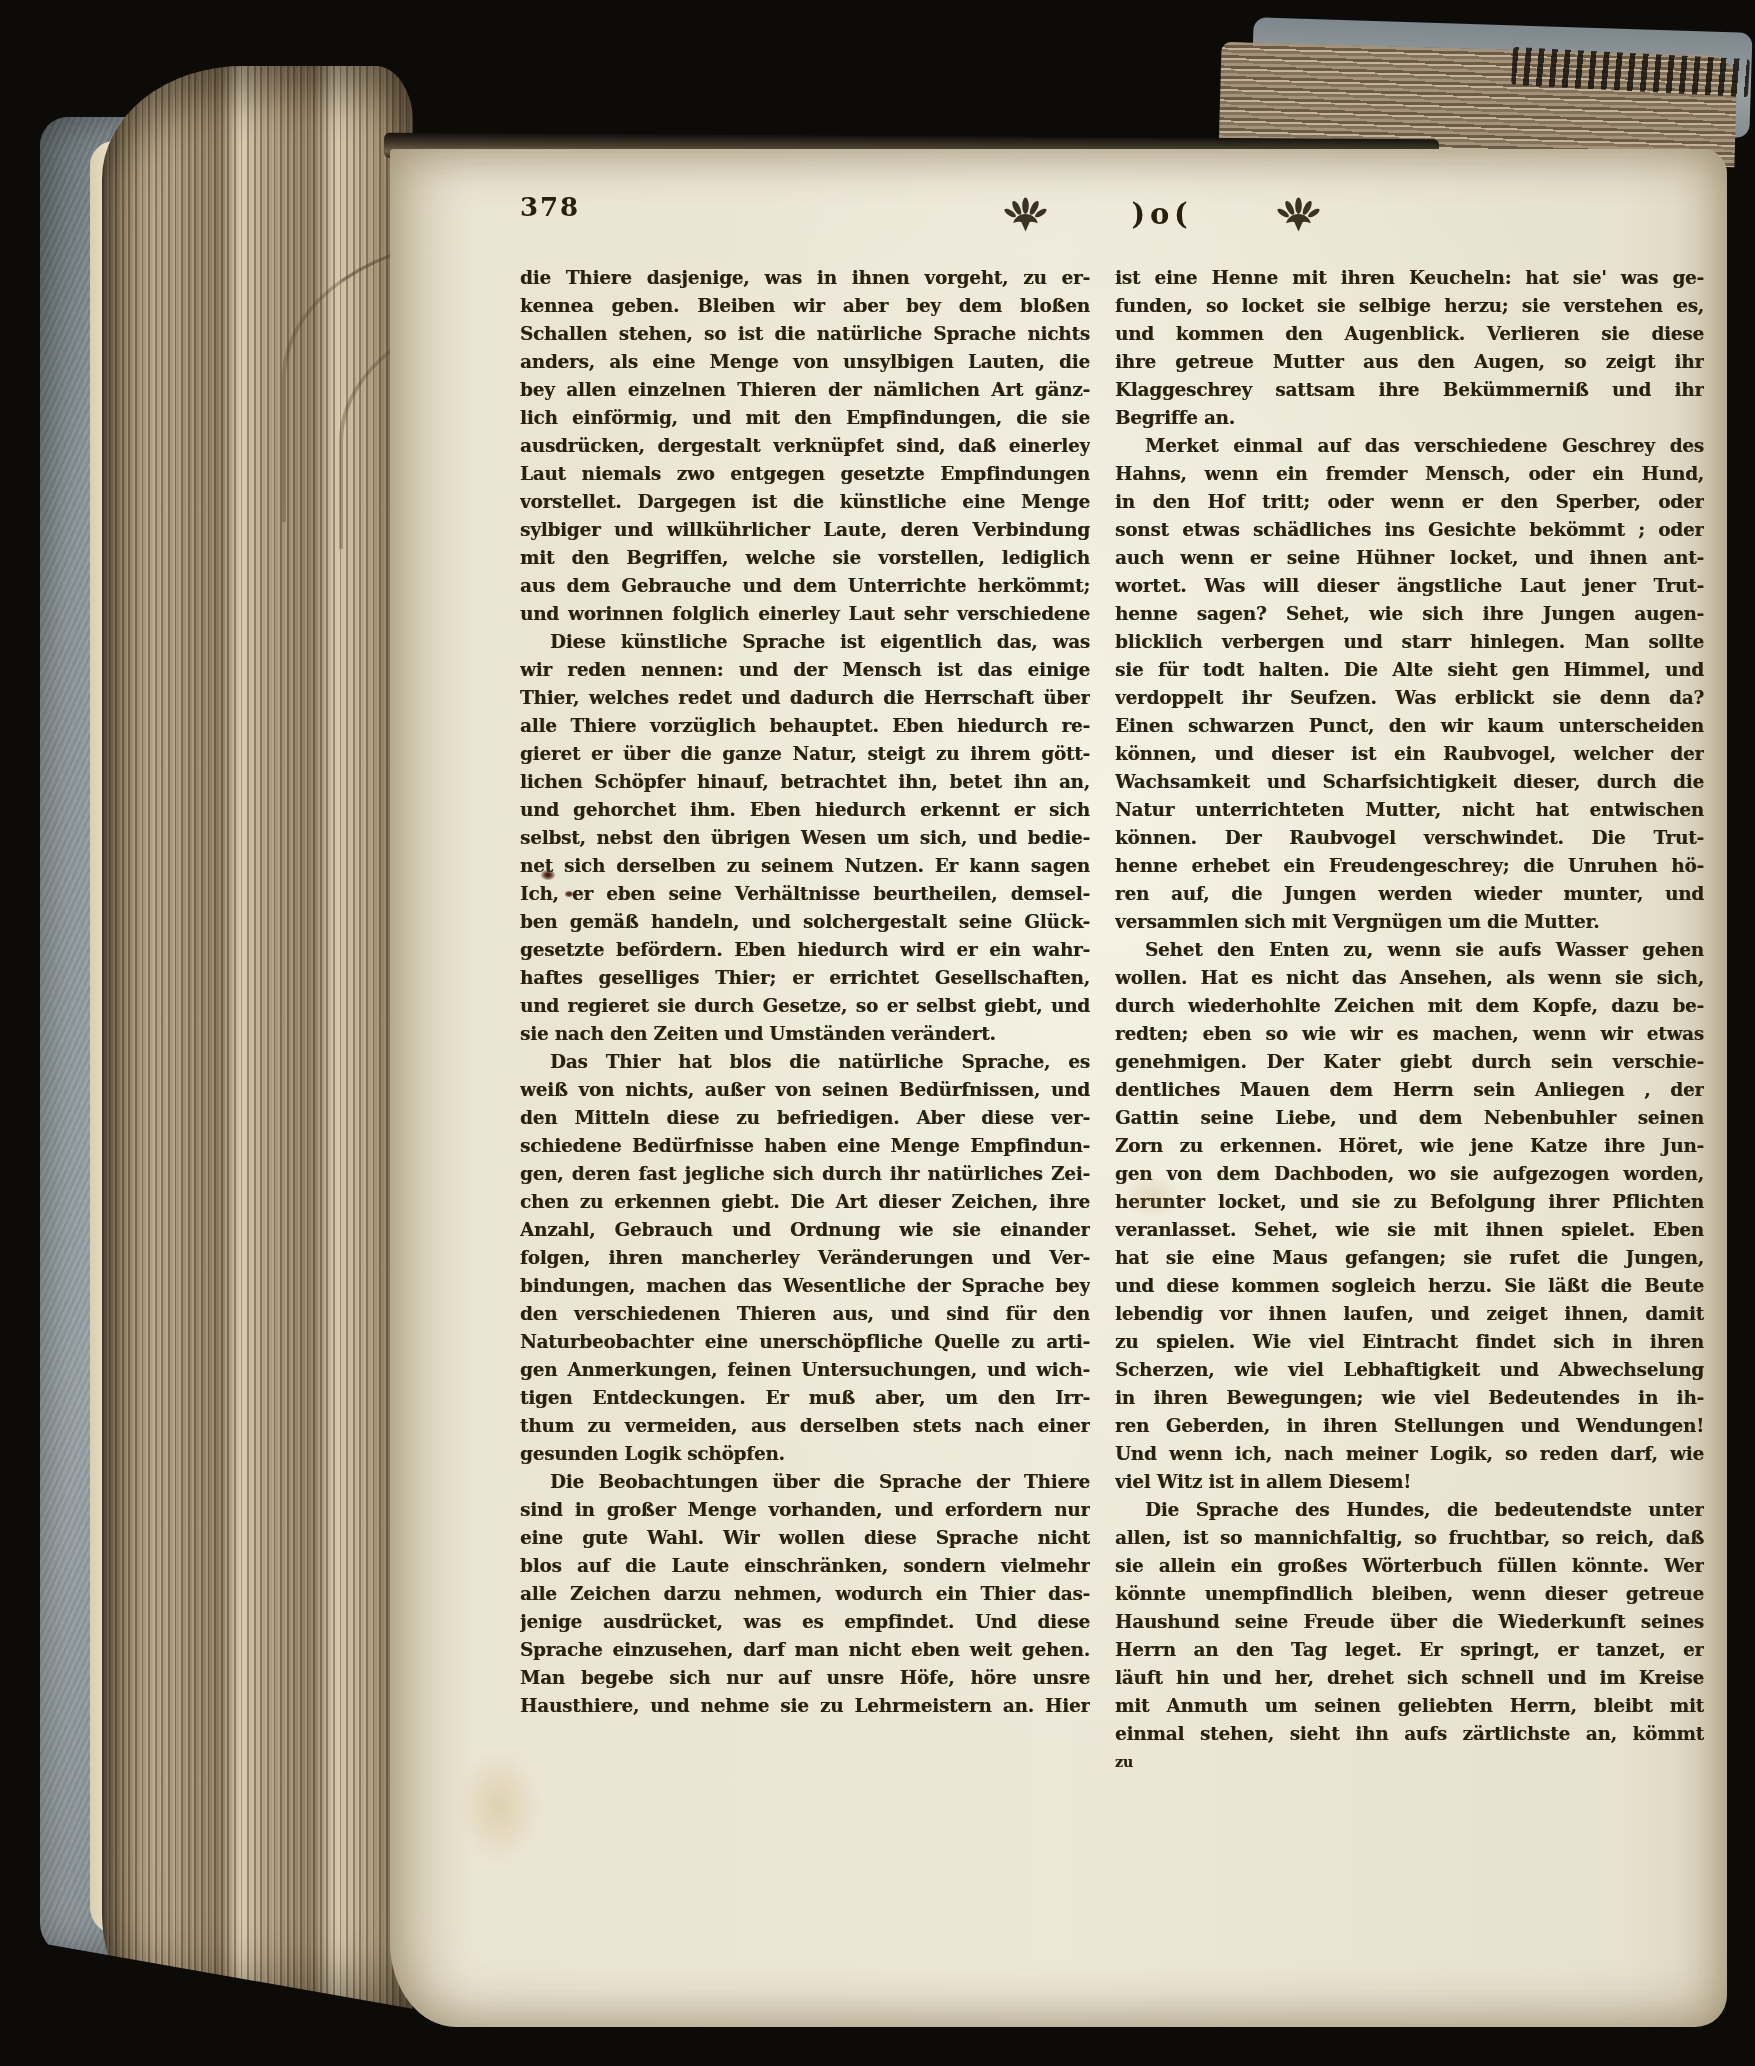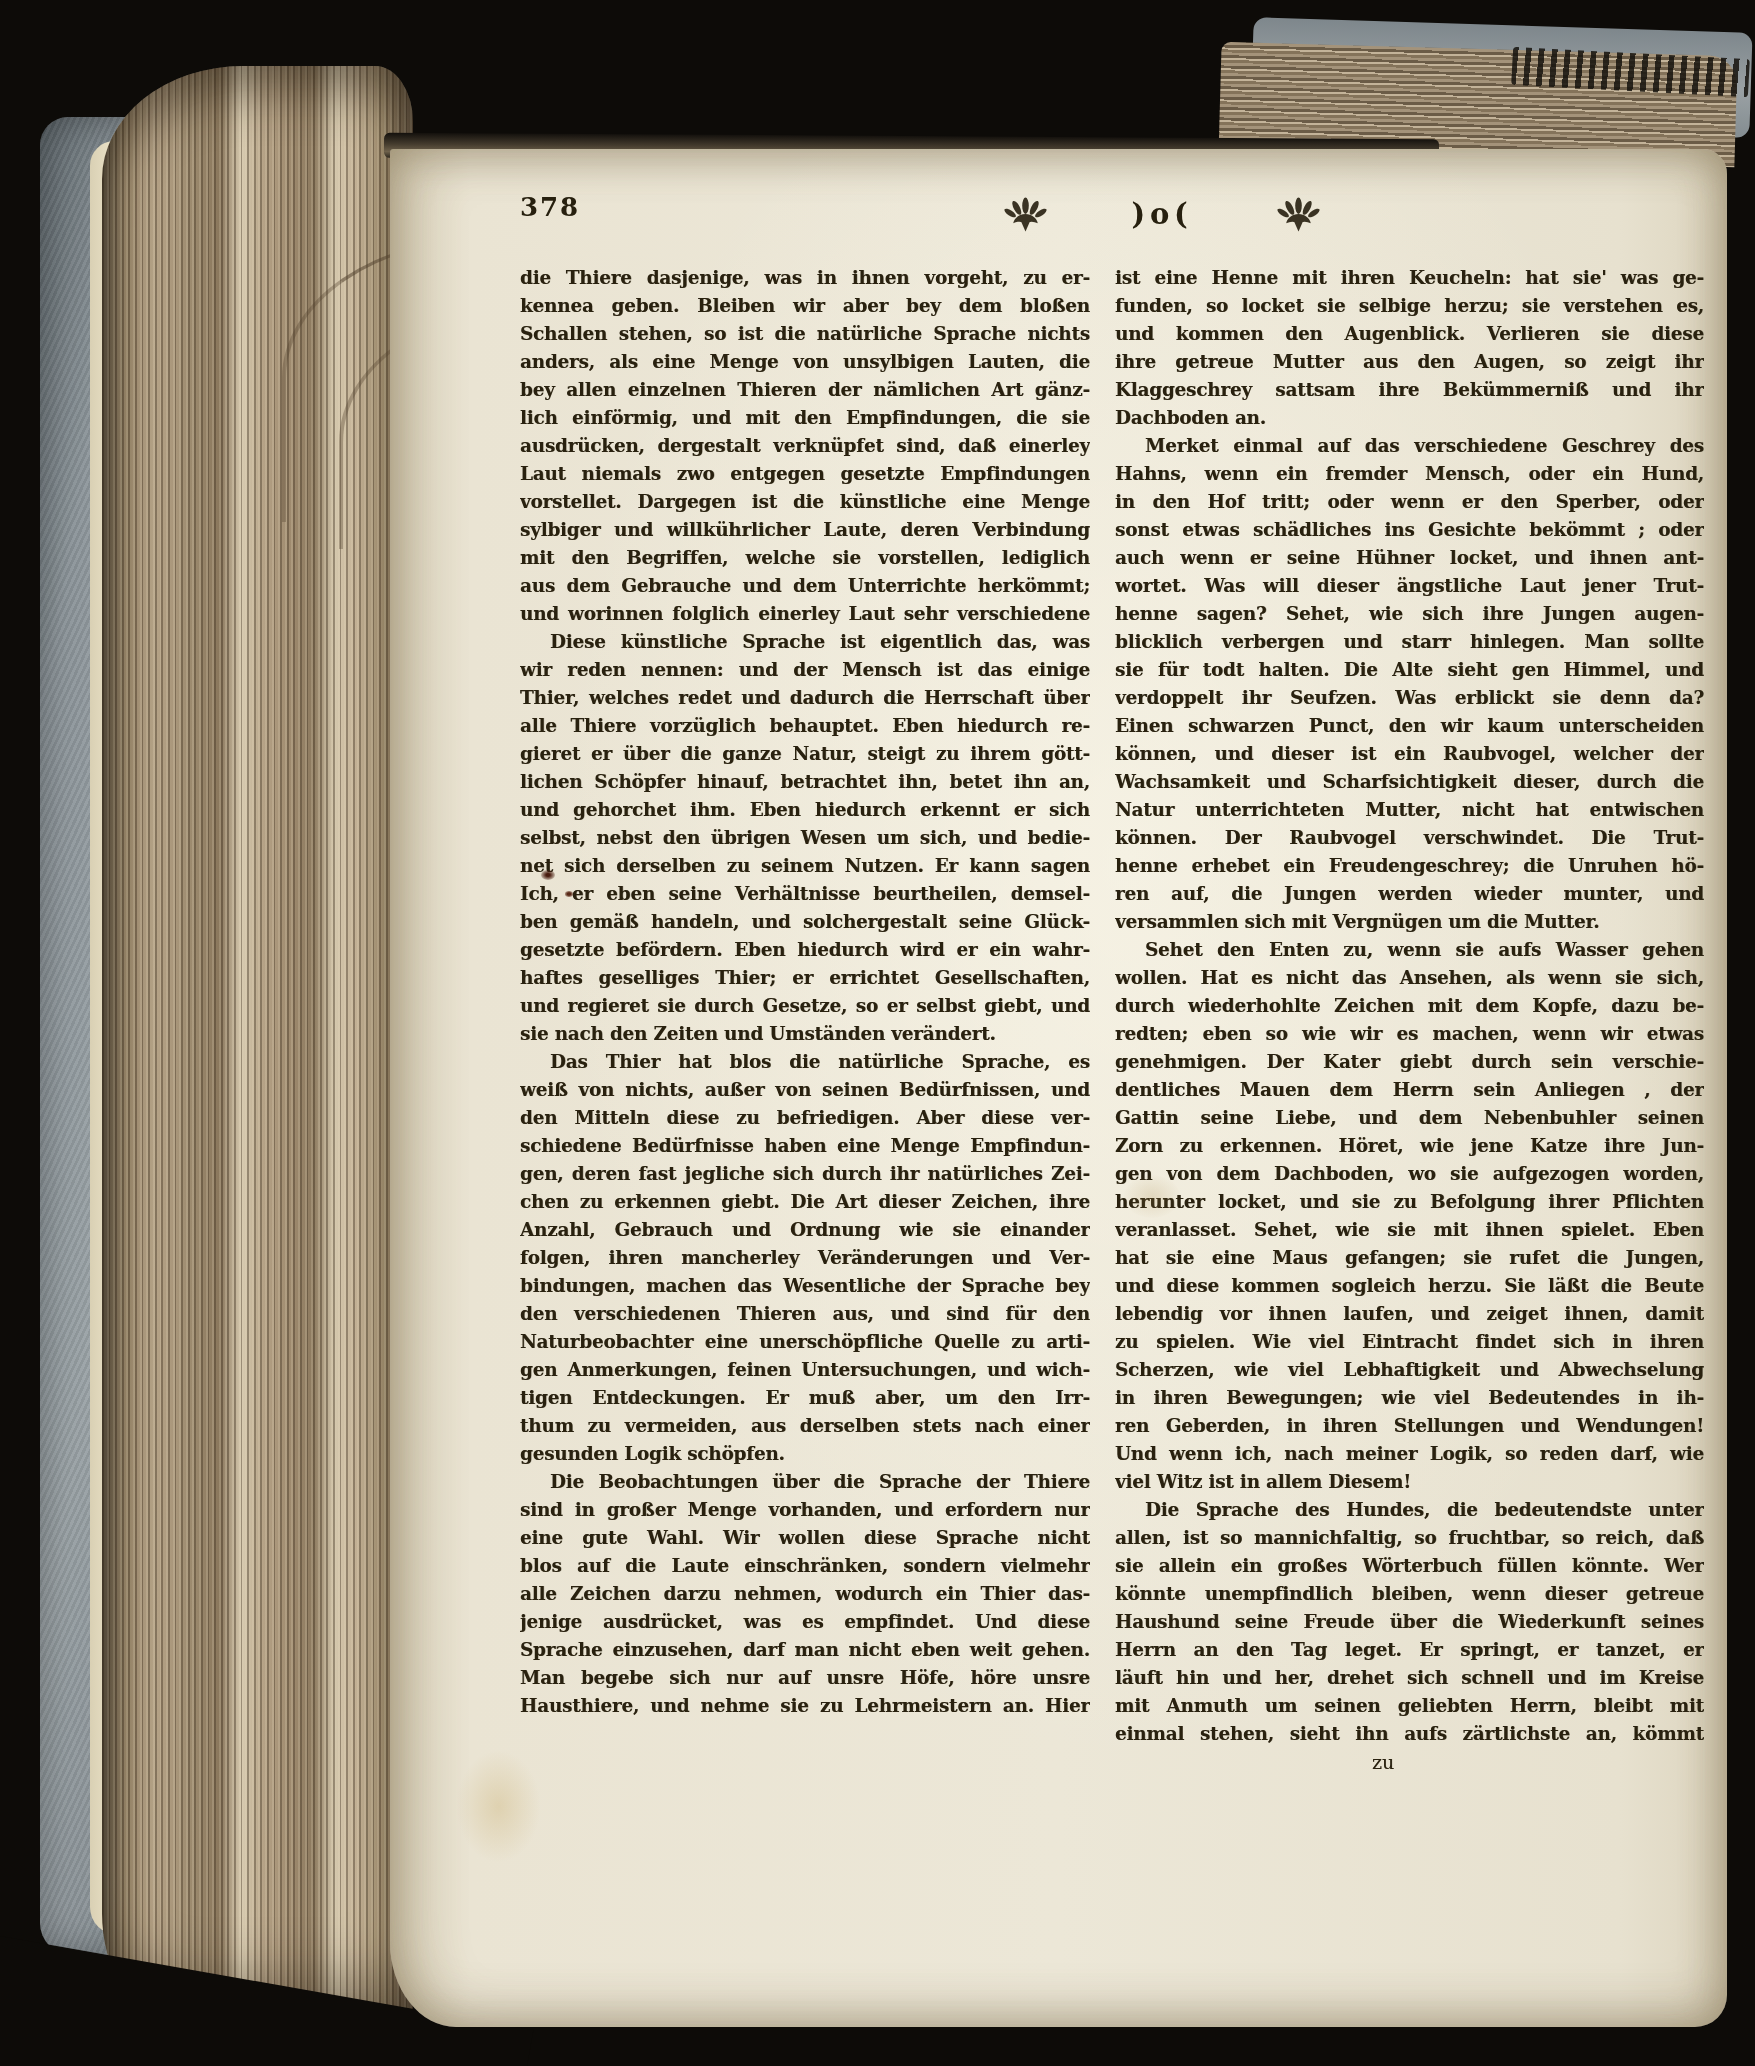--- a/index.html
+++ b/index.html
@@ -96,22 +96,22 @@
   .col{overflow:hidden;}
   .line{
     font-size:18.4px;font-weight:700;line-height:28px;height:28px;
     text-align:justify;text-align-last:justify;white-space:nowrap;
     letter-spacing:-0.2px;color:#29210f;
     text-shadow:0.4px 0.3px 0 rgba(41,33,15,.45);
   }
   .line.indent{text-indent:30px;}
   .line.para-end{text-align-last:left;}
   .catchword{
-    font-size:19px;font-weight:400;line-height:28px;
-    text-align:center;padding-right:53px;color:#29210f;
+    font-size:14px;font-weight:700;line-height:28px;
+    text-align:left;padding-right:53px;color:#29210f;
     text-shadow:0.4px 0.3px 0 rgba(41,33,15,.45);
   }
   
   .ink-spot{
     position:absolute;left:151px;top:721px;width:14px;height:10.4px;z-index:7;
     background:radial-gradient(ellipse,#4a1d10 20%,rgba(74,29,16,.25) 70%,rgba(74,29,16,0) 100%);
     border-radius:50%;
   }
   .ink-spot2{
     position:absolute;left:175px;top:742px;width:7.5px;height:5.6px;z-index:7;
@@ -229,21 +229,21 @@
           <div class="line">Sprache einzusehen, darf man nicht eben weit gehen.</div>
           <div class="line">Man begebe sich nur auf unsre Höfe, höre unsre</div>
           <div class="line">Hausthiere, und nehme sie zu Lehrmeistern an.  Hier</div>
         </div>
       <div class="col">
       <div class="line">ist eine Henne mit ihren Keucheln: hat sie' was ge-</div>
           <div class="line">funden, so locket sie selbige herzu;  sie verstehen es,</div>
           <div class="line">und kommen den Augenblick.  Verlieren sie diese</div>
           <div class="line">ihre getreue Mutter aus den Augen, so zeigt ihr</div>
           <div class="line">Klaggeschrey sattsam ihre Bekümmerniß und ihr</div>
-          <div class="line para-end">Dachboden an.</div>
+          <div class="line para-end">Begriffe an.</div>
           <div class="line indent">Merket einmal auf das verschiedene Geschrey des</div>
           <div class="line">Hahns, wenn ein fremder Mensch, oder ein Hund,</div>
           <div class="line">in den Hof tritt; oder wenn er den Sperber, oder</div>
           <div class="line">sonst etwas schädliches ins Gesichte bekömmt ; oder</div>
           <div class="line">auch wenn er seine Hühner locket, und ihnen ant-</div>
           <div class="line">wortet.  Was will dieser ängstliche Laut jener Trut-</div>
           <div class="line">henne sagen?  Sehet, wie sich ihre Jungen augen-</div>
           <div class="line">blicklich verbergen und starr hinlegen.  Man sollte</div>
           <div class="line">sie für todt halten.  Die Alte sieht gen Himmel, und</div>
           <div class="line">verdoppelt ihr Seufzen.  Was erblickt sie denn da?</div>

